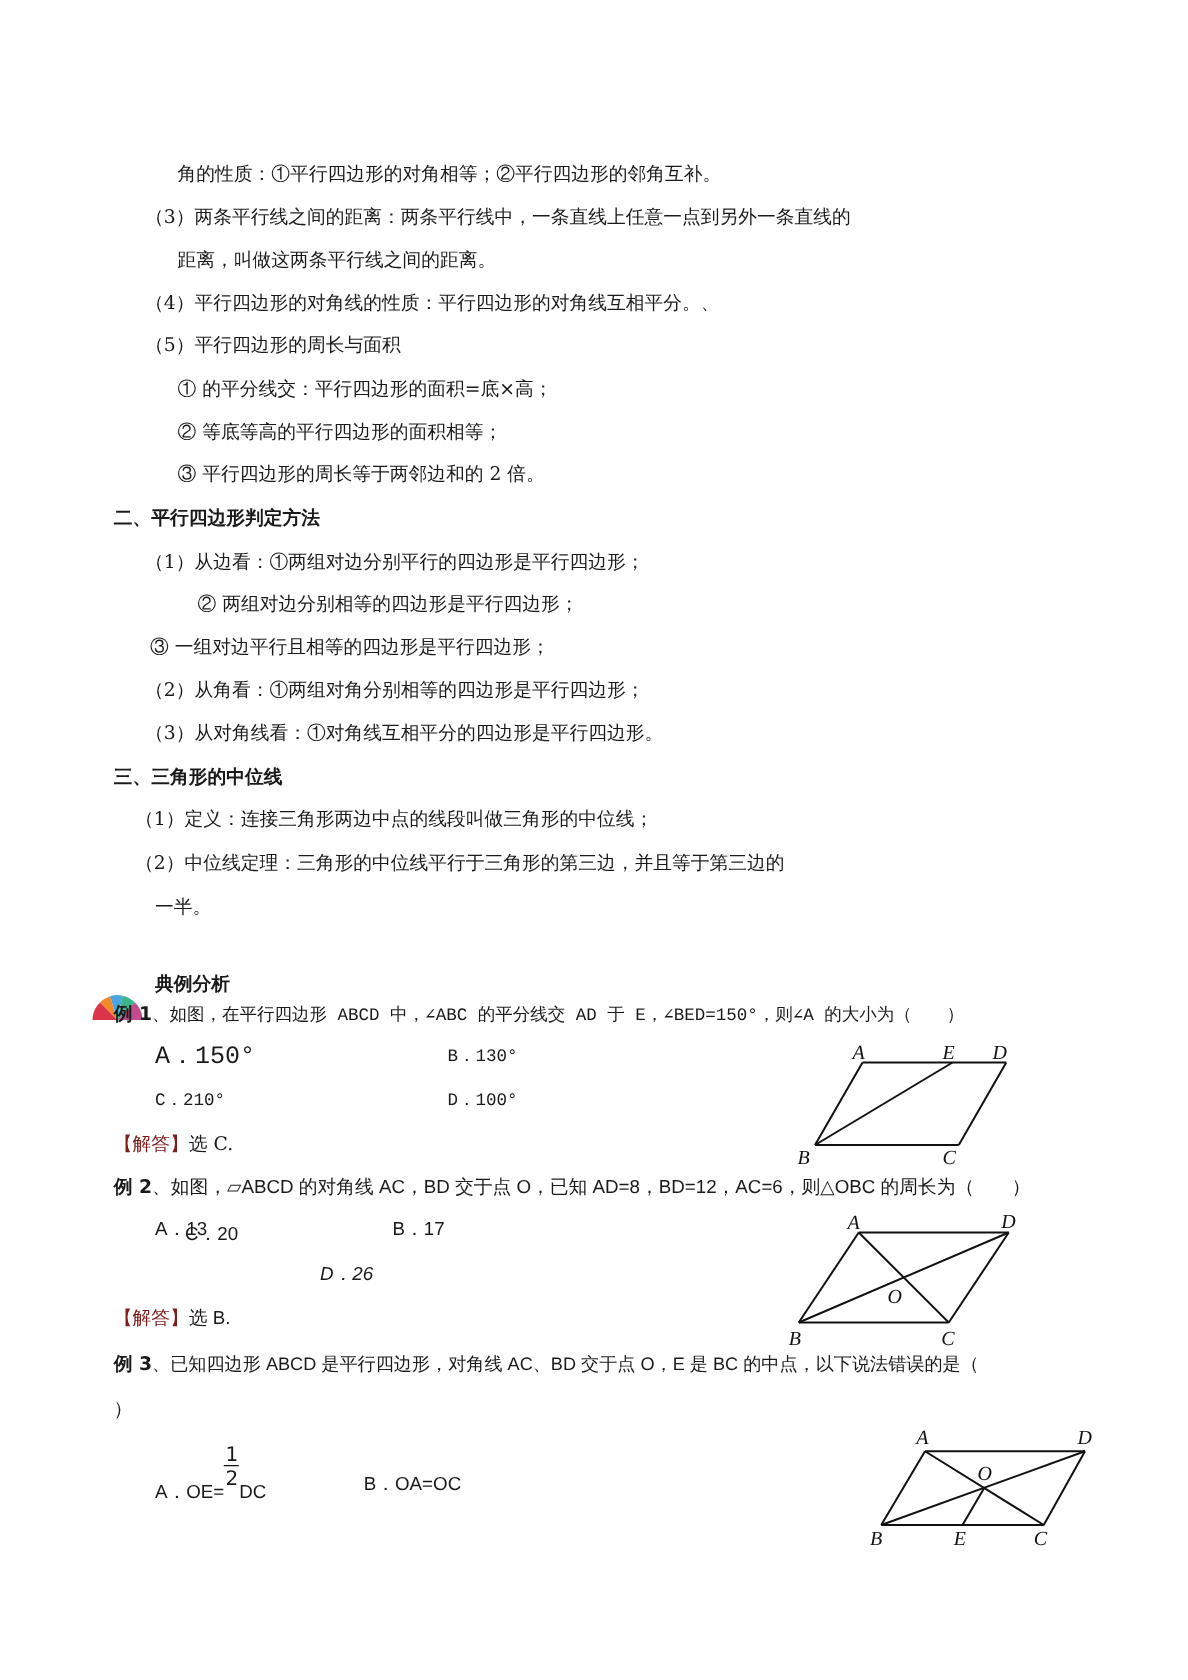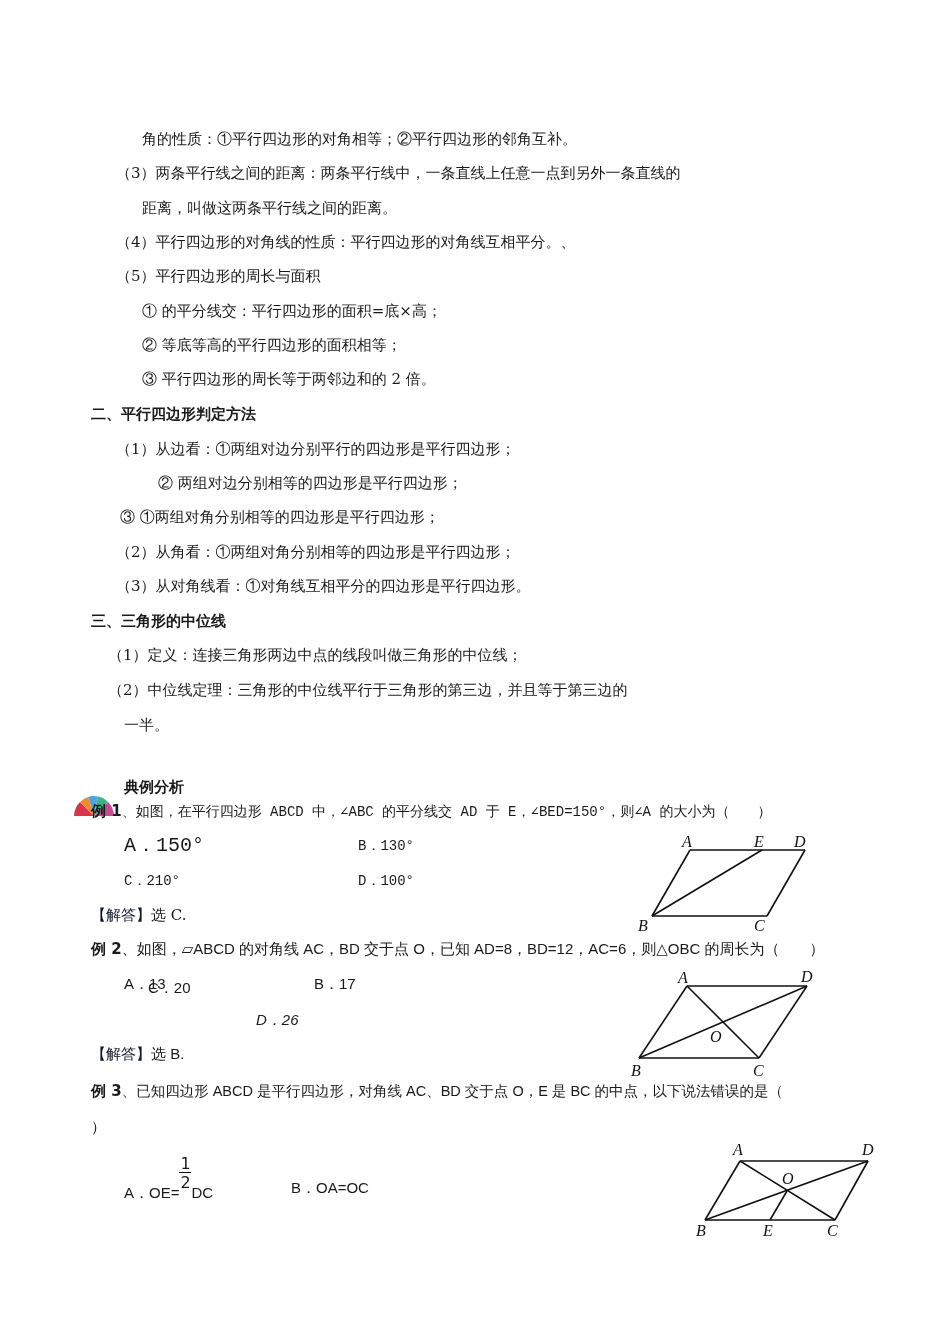--- a/index.html
+++ b/index.html
@@ -2,21 +2,21 @@
 <html><head>
 <meta charset="utf-8">
 <style>
   html, body { margin: 0; padding: 0; background: #ffffff; }
   body { width: 950px; height: 1344px; position: relative; overflow: hidden;
          font-family: "DejaVu Serif", "Liberation Serif", serif; color: #1a1a1a; }
   .line { position: absolute; font-size: 15px; line-height: 20px; white-space: nowrap; }
   .bold { font-weight: bold; font-family: "DejaVu Sans", "Liberation Sans", sans-serif; }
   .sans { font-family: "Liberation Sans", "DejaVu Sans", sans-serif; }
   .mono { font-family: "Liberation Mono", "DejaVu Sans Mono", monospace; }
-  .answer-tag { color: #0f172a; }
+  .answer-tag { color: #7f1d1d; }
   svg.fig { position: absolute; }
   svg.fig text { font-family: "Liberation Serif", "DejaVu Serif", serif; font-style: italic; font-size: 16px; fill: #111; }
   .frac { display: inline-block; position: relative; width: 12px; height: 20px; vertical-align: baseline; }
   .frac .num { position: absolute; left: 1px; top: -24px; font-size: 16px; font-family: "DejaVu Sans", sans-serif; }
   .frac .bar { position: absolute; left: 0; top: -6px; width: 12px; height: 1px; background: #111; }
   .frac .den { position: absolute; left: 1px; top: -5px; font-size: 16px; font-family: "DejaVu Sans", sans-serif; }
   .badge { position: absolute; left: 72px; top: 792px; width: 44px; height: 26px; }
 </style>
 </head>
 <body>
@@ -26,21 +26,21 @@
 <div class="line" style="left:142px; top:198px;">距离，叫做这两条平行线之间的距离。</div>
 <div class="line" style="left:116px; top:232px;">（4）平行四边形的对角线的性质：平行四边形的对角线互相平分。、</div>
 <div class="line" style="left:116px; top:266px;">（5）平行四边形的周长与面积</div>
 <div class="line" style="left:142px; top:301px;">① 的平分线交：平行四边形的面积=底×高；</div>
 <div class="line" style="left:142px; top:335px;">② 等底等高的平行四边形的面积相等；</div>
 <div class="line" style="left:142px; top:369px;">③ 平行四边形的周长等于两邻边和的 2 倍。</div>
 
 <div class="line bold" style="left:91px; top:404px;">二、平行四边形判定方法</div>
 <div class="line" style="left:116px; top:439px;">（1）从边看：①两组对边分别平行的四边形是平行四边形；</div>
 <div class="line" style="left:158px; top:473px;">② 两组对边分别相等的四边形是平行四边形；</div>
-<div class="line" style="left:120px; top:507px;">③ ①两组对角分别相等的四边形是平行四边形；</div>
+<div class="line" style="left:120px; top:507px;">③ 一组对边平行且相等的四边形是平行四边形；</div>
 <div class="line" style="left:116px; top:542px;">（2）从角看：①两组对角分别相等的四边形是平行四边形；</div>
 <div class="line" style="left:116px; top:576px;">（3）从对角线看：①对角线互相平分的四边形是平行四边形。</div>
 
 <div class="line bold" style="left:91px; top:611px;">三、三角形的中位线</div>
 <div class="line" style="left:108px; top:645px;">（1）定义：连接三角形两边中点的线段叫做三角形的中位线；</div>
 <div class="line" style="left:108px; top:680px;">（2）中位线定理：三角形的中位线平行于三角形的第三边，并且等于第三边的</div>
 <div class="line" style="left:124px; top:715px;">一半。</div>
 
 <div class="line bold" style="left:124px; top:777px;">典例分析</div>
 

